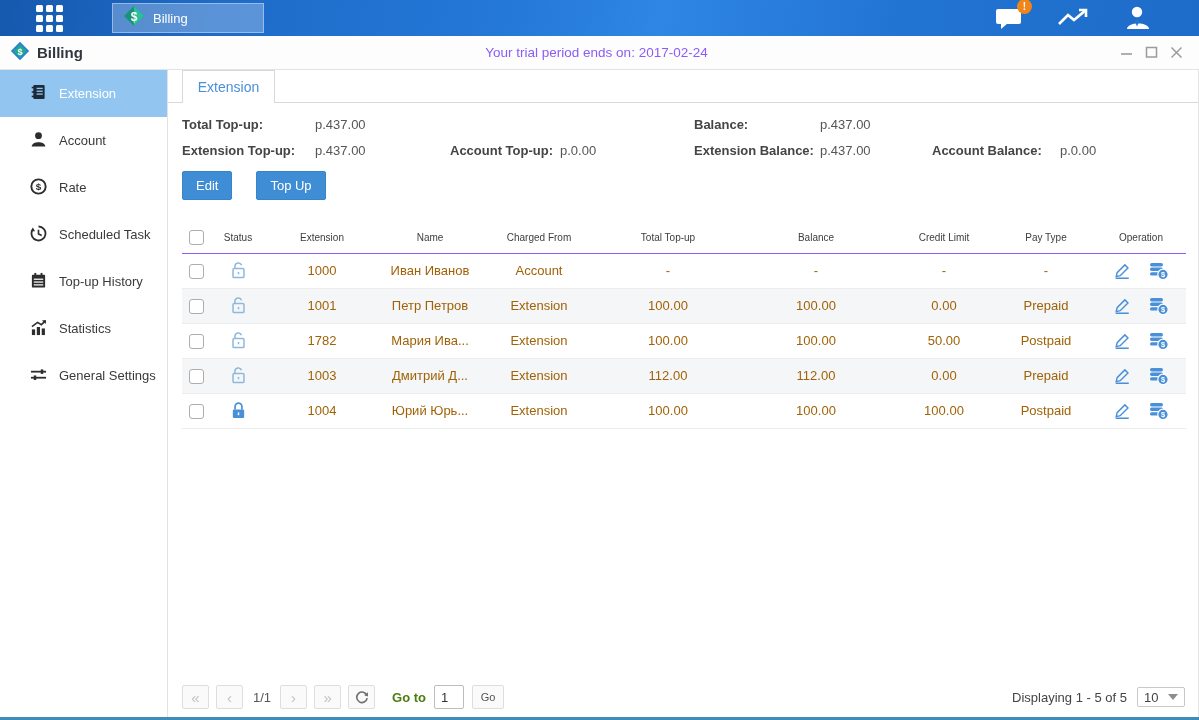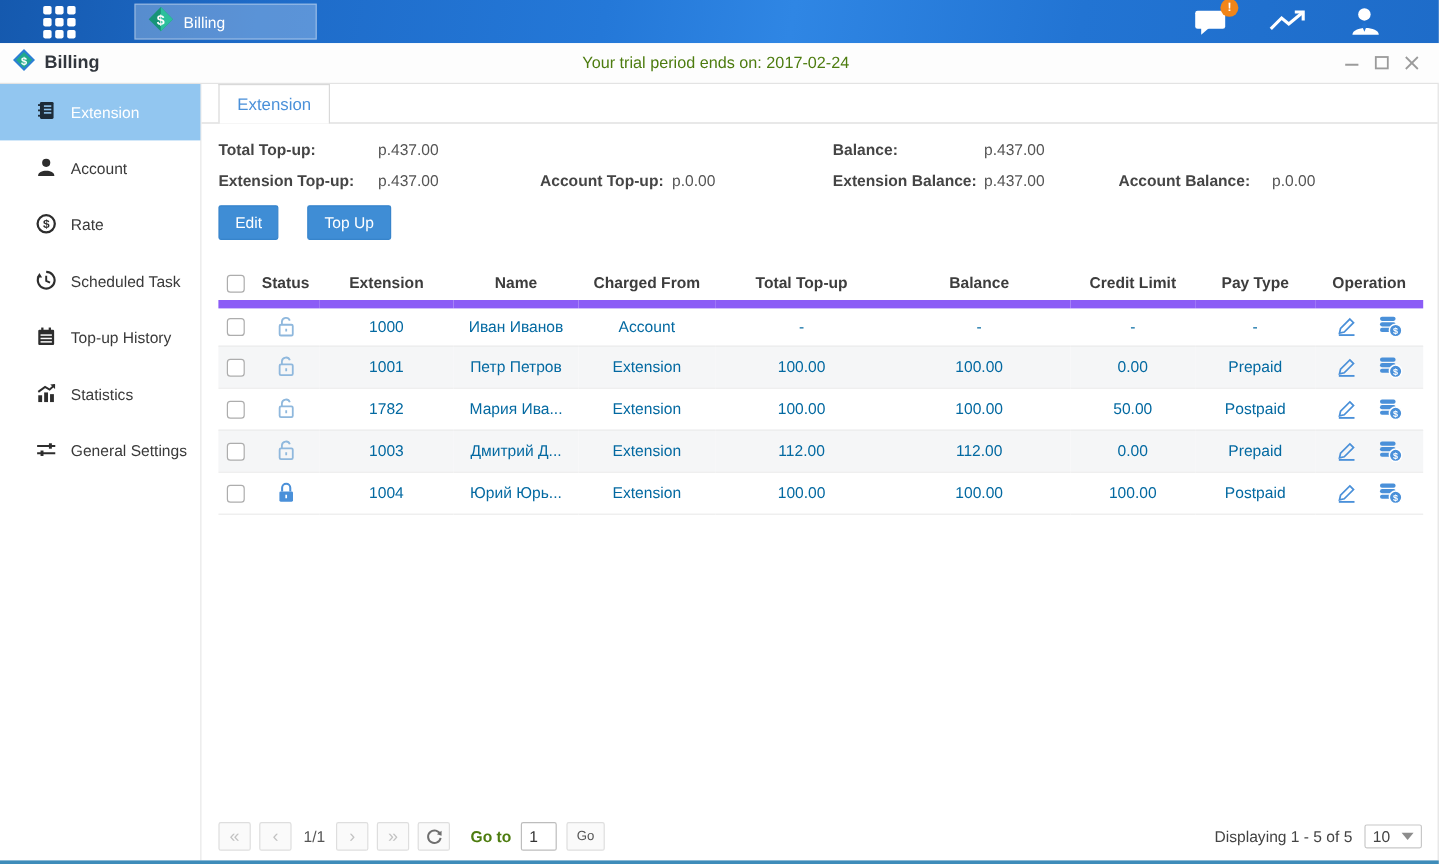--- a/index.html
+++ b/index.html
@@ -25,21 +25,21 @@
     background:#f08519; color:#fff; font-size:10px; font-weight:bold; display:flex; align-items:center; justify-content:center;
   }
 
   
   .titlebar {
     position:absolute; top:36px; left:0; width:1199px; height:34px; background:#fdfdfd;
     border-bottom:1px solid #e3e3e3; display:flex; align-items:center;
   }
   .titlebar .app-title { display:flex; align-items:center; gap:7px; margin-left:10px; width:220px; }
   .titlebar .app-title b { font-size:15px; color:#32373e; }
-  .trial-msg { flex:1; text-align:center; font-size:13.5px; color:#4d7c0f; }
+  .trial-msg { flex:1; text-align:center; font-size:13.5px; color:#8b5cf6; }
   .win-controls { width:220px; display:flex; justify-content:flex-end; gap:11px; margin-right:16px; }
   .win-btn { width:14px; height:14px; display:flex; align-items:center; justify-content:center; cursor:pointer; }
 
   
   .sidebar {
     position:absolute; top:70px; left:0; width:168px; height:647px;
     background:#fff; border-right:1px solid #e2e2e2;
   }
   .side-item { height:47px; display:flex; align-items:center; gap:12px; padding-left:30px; cursor:pointer; font-size:13px; color:#3a3a3a; }
   .side-item svg { flex:0 0 auto; }
@@ -60,22 +60,22 @@
   .sum-value { color:#555; }
 
   .btn-row { margin:13px 0 0 14px; display:flex; gap:24px; }
   .btn-blue {
     background:#3f8dd5; color:#fff; border:1px solid #3784cb; border-radius:2px;
     font-size:13px; padding:6px 13px; cursor:pointer; font-family:inherit;
   }
 
   
   table.grid { margin:22px 13px 0 14px; width:1004px; border-collapse:collapse; table-layout:fixed; }
-  table.grid th { font-size:13px; font-weight:bold; color:#3d3d3d; height:31px; text-align:center; border-bottom:7px solid #8b5cf6; }
-  table.grid td { font-size:13px; color:#0369a1; height:35px; text-align:center; border-bottom:1px solid #ececec; }
+  table.grid th { font-size:10px; font-weight:normal; color:#3d3d3d; height:31px; text-align:center; border-bottom:1px solid #8b5cf6; }
+  table.grid td { font-size:13px; color:#a16207; height:35px; text-align:center; border-bottom:1px solid #ececec; }
   table.grid tr.alt td { background:#f5f6f7; }
   .checkbox { display:inline-block; width:15px; height:15px; border:1px solid #adadad; border-radius:3px; background:#fff; vertical-align:middle; cursor:pointer; }
   .lock { display:inline-flex; vertical-align:middle; }
   .op-cell span { display:inline-flex; margin:0 7px; cursor:pointer; vertical-align:middle; }
 
   
   .pager { position:absolute; bottom:8px; left:14px; right:13px; display:flex; align-items:center; font-size:13px; color:#444; }
   .pg-btn {
     width:27px; height:24px; background:#fafafa; border:1px solid #dedede; border-radius:2px;
     display:flex; align-items:center; justify-content:center; margin-right:7px; cursor:pointer;

